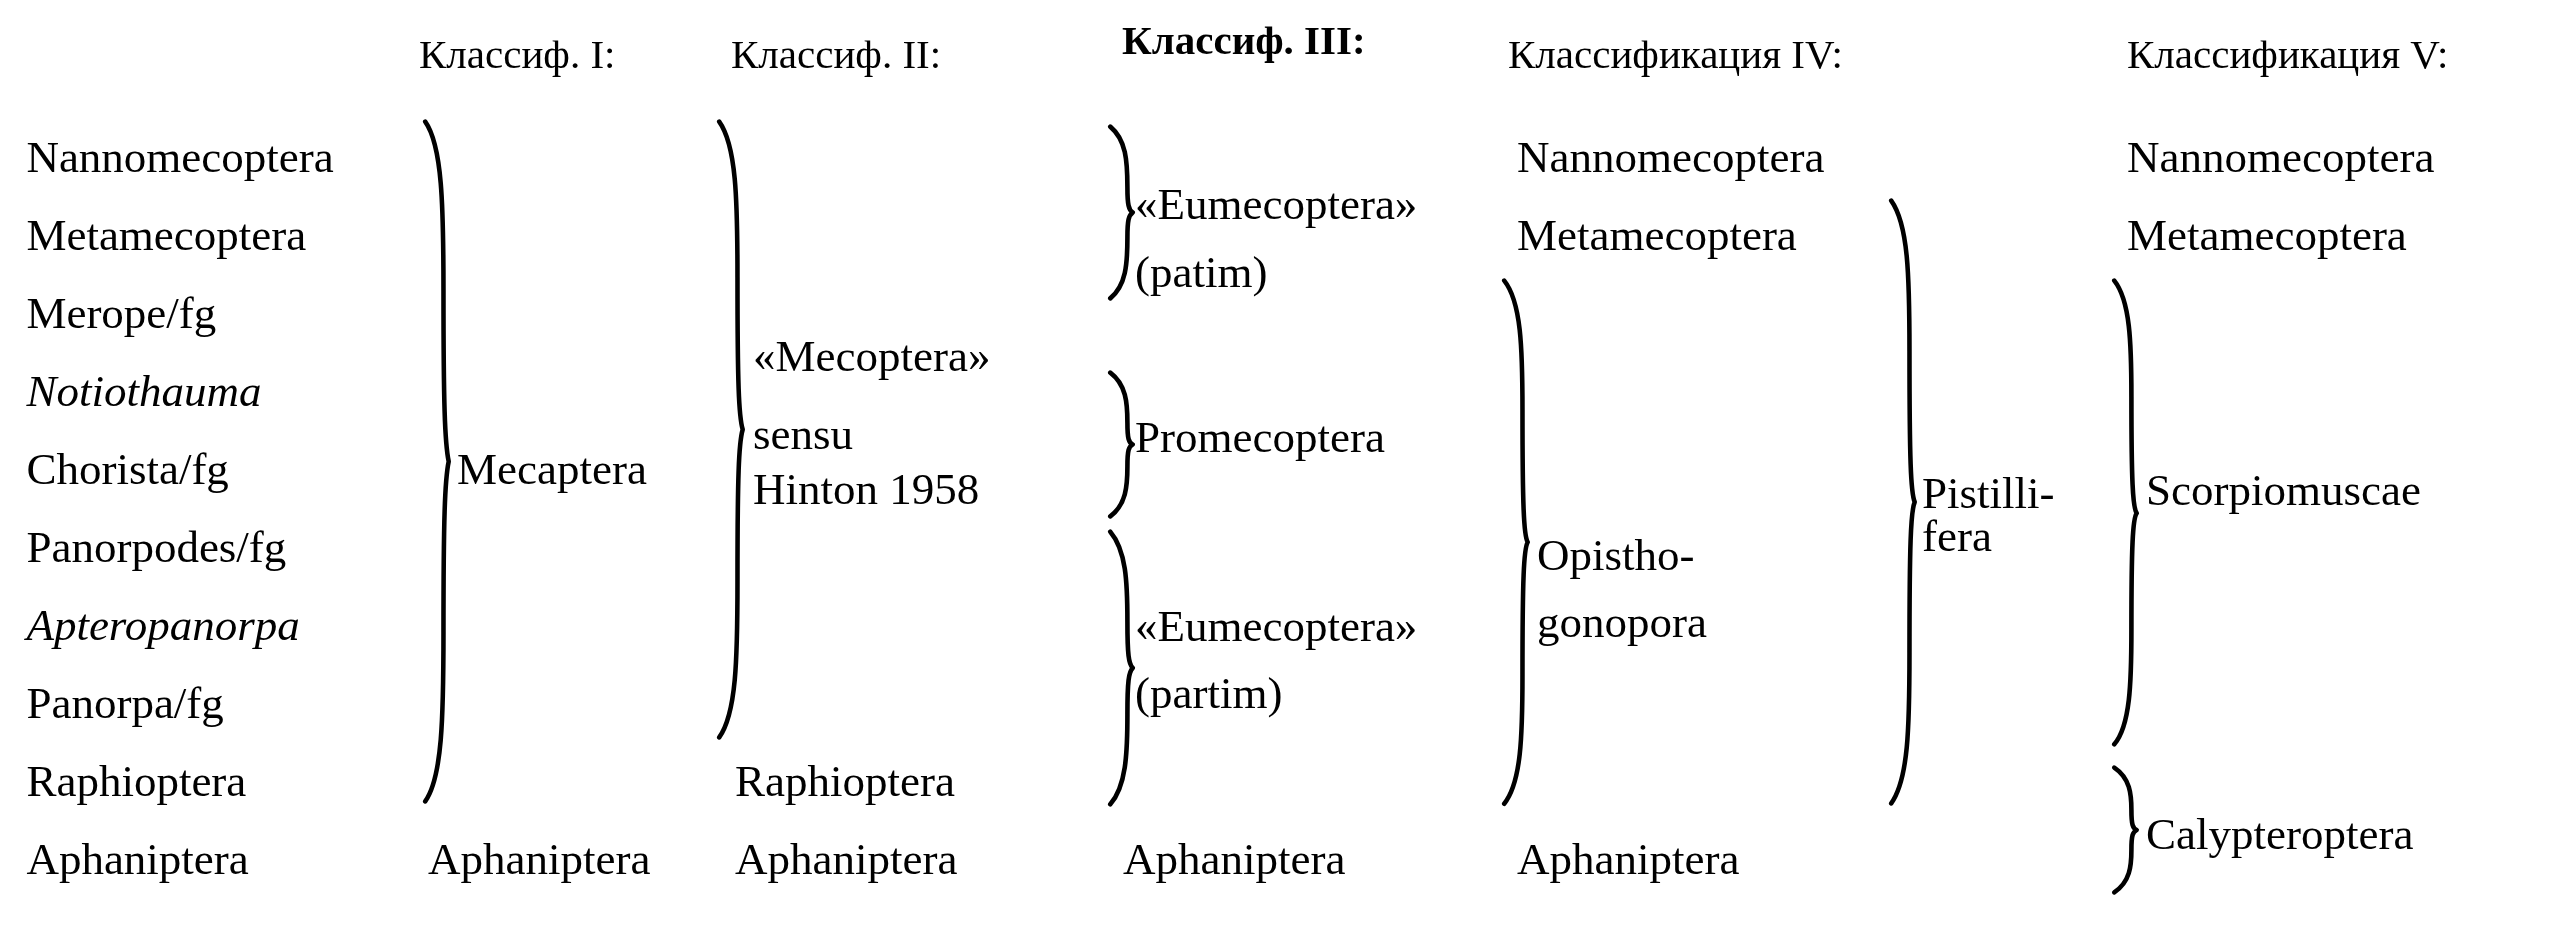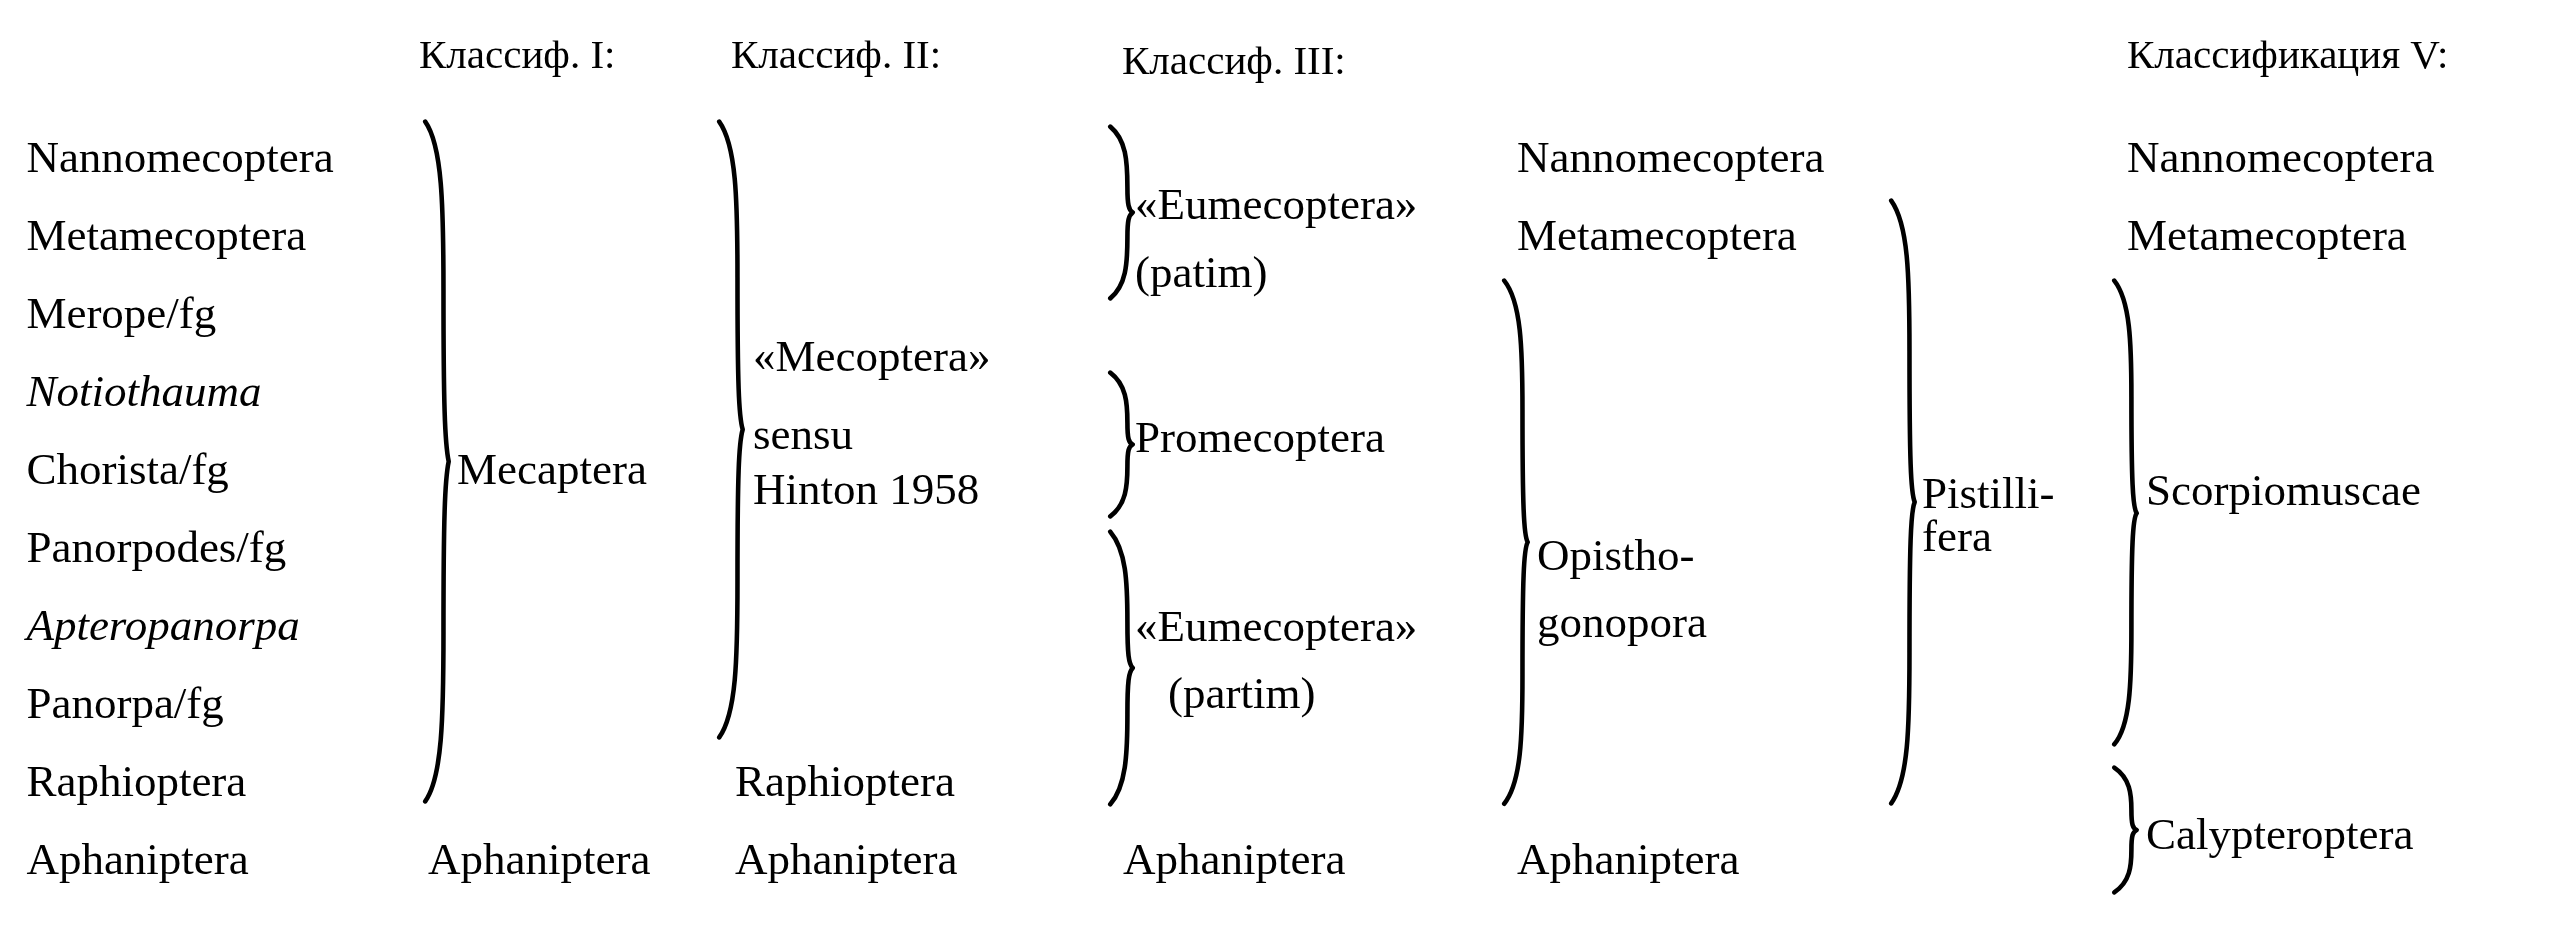--- a/index.html
+++ b/index.html
@@ -51,21 +51,22 @@
     stroke-linejoin: round;
   }
 </style>
 </head>
 <body>
 
 <div id="page">
 
   <div class="hdr" style="left:419px; top:34px;">Классиф. I:</div>
   <div class="hdr" style="left:731px; top:34px;">Классиф. II:</div>
-  <div class="hdr" style="left:1122px; top:40px;">Классиф. III:</div>
+  <div class="hdr" style="left:1122px; top:20px;font-weight:bold;">Классиф. III:</div>
+  <div class="hdr" style="left:1508px; top:34px;">Классификация IV:</div>
   <div class="hdr" style="left:2127px; top:34px;">Классификация V:</div>
 
   <div class="taxon" style="left:26.4px; top:131px;">Nannomecoptera</div>
   <div class="taxon" style="left:26.4px; top:209px;">Metamecoptera</div>
   <div class="taxon" style="left:26.4px; top:287px;">Merope/fg</div>
   <div class="taxon italic" style="left:26.4px; top:365px;">Notiothauma</div>
   <div class="taxon" style="left:26.4px; top:443px;">Chorista/fg</div>
   <div class="taxon" style="left:26.4px; top:521px;">Panorpodes/fg</div>
   <div class="taxon italic" style="left:26.4px; top:599px;">Apteropanorpa</div>
   <div class="taxon" style="left:26.4px; top:677px;">Panorpa/fg</div>
@@ -108,21 +109,21 @@
   <div class="brace" style="left:1105px; top:529px; width:29px; height:278px;">
     <svg viewBox="0 0 44 420" preserveAspectRatio="none">
       <path d="M 8 4 C 32 32 34 80 34 140 C 34 190 36 204 42 210 C 36 216 34 230 34 280 C 34 340 32 388 8 416"></path>
     </svg>
   </div>
 
   <div class="taxon" style="left:1135px; top:178px;">«Eumecoptera»</div>
   <div class="taxon" style="left:1135px; top:246px;">(patim)</div>
   <div class="taxon" style="left:1135px; top:411px;">Promecoptera</div>
   <div class="taxon" style="left:1135px; top:600px;">«Eumecoptera»</div>
-  <div class="taxon" style="left:1135px; top:667px;margin-left:33px;">(partim)</div>
+  <div class="taxon" style="left:1135px; top:667px;">(partim)</div>
   <div class="taxon" style="left:1123px; top:833px;">Aphaniptera</div>
 
   <div class="brace" style="left:1499px; top:278px; width:30px; height:527px;">
     <svg viewBox="0 0 46 798" preserveAspectRatio="none">
       <path d="M 8 4 C 34 36 36 106 36 200 C 36 344 38 390 44 400 C 38 410 36 456 36 600 C 36 694 34 764 8 796"></path>
     </svg>
   </div>
 
   <div class="taxon" style="left:1517px; top:131px;">Nannomecoptera</div>
   <div class="taxon" style="left:1517px; top:209px;">Metamecoptera</div>

